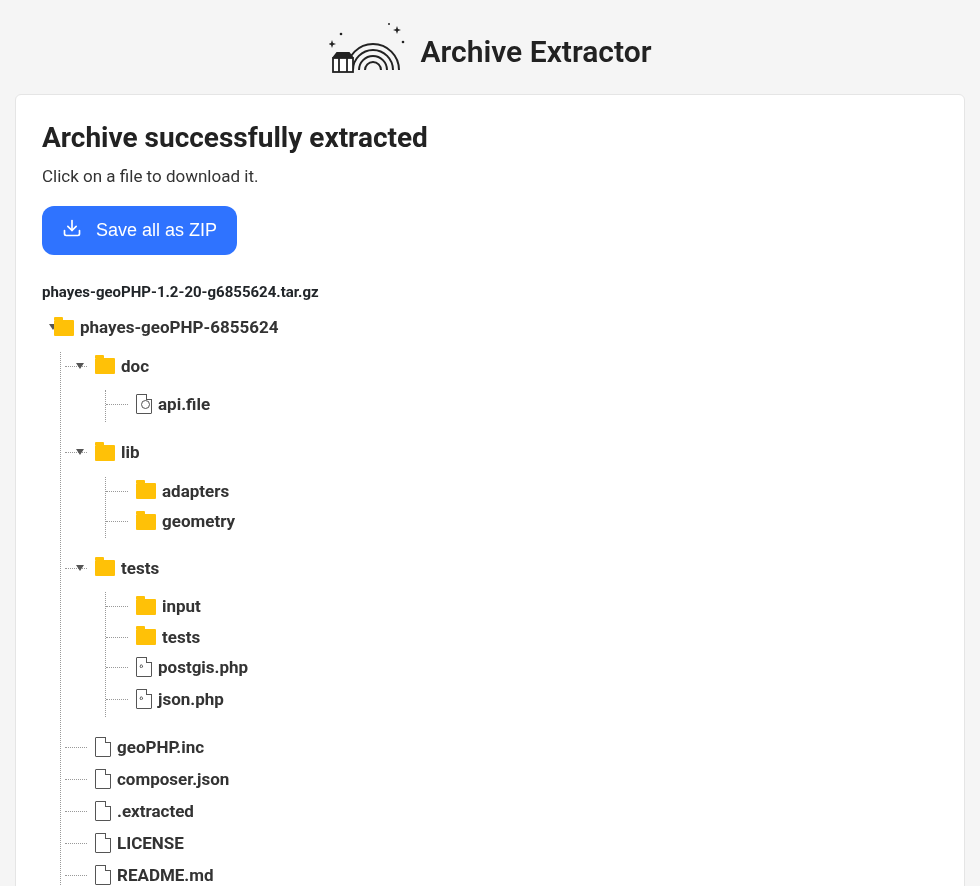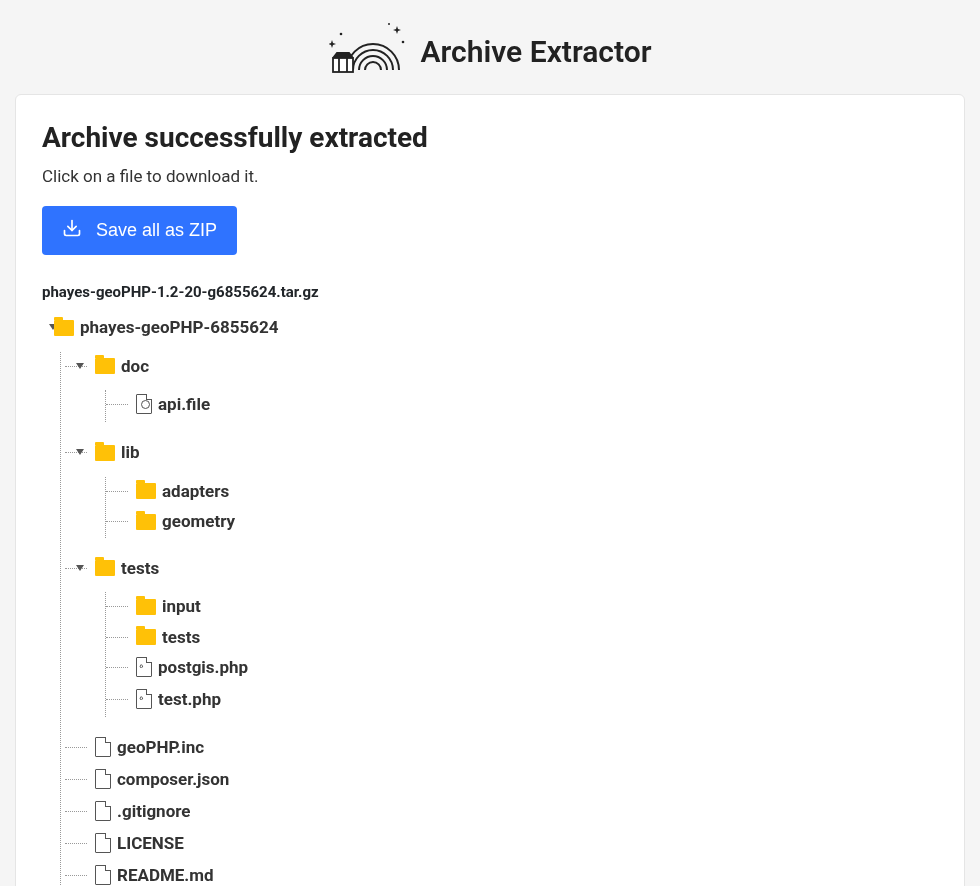--- a/index.html
+++ b/index.html
@@ -43,21 +43,21 @@
   }
   .subtitle {
     font-size: 17px;
     margin: 8px 0 20px 0;
     color: #333;
   }
   .btn {
     display: inline-flex;
     align-items: center;
     border: none;
-    border-radius: 4px;
+    border-radius: 12px;
     cursor: pointer;
     font-size: 18px;
     padding: 12px 20px;
     gap: 14px;
   }
   .btn-primary {
     background: #2f73ff;
     color: #fff;
   }
   .btn-gray {
@@ -276,34 +276,34 @@
                   <li><span class="node">
                       <span class="icon-folder"></span>
                       <span class="label">tests</span>
                     </span></li>
                   <li><span class="node">
                       <span class="icon-file code"></span>
                       <span class="label">postgis.php</span>
                     </span></li>
                   <li><span class="node">
                       <span class="icon-file code"></span>
-                      <span class="label">test.php</span>
+                      <span class="label">json.php</span>
                     </span></li>
                 </ul></li>
               <li><span class="node">
                   <span class="icon-file"></span>
                   <span class="label">geoPHP.inc</span>
                 </span></li>
               <li><span class="node">
                   <span class="icon-file"></span>
                   <span class="label">composer.json</span>
                 </span></li>
               <li><span class="node">
                   <span class="icon-file"></span>
-                  <span class="label">.gitignore</span>
+                  <span class="label">.extracted</span>
                 </span></li>
               <li><span class="node">
                   <span class="icon-file"></span>
                   <span class="label">LICENSE</span>
                 </span></li>
               <li><span class="node">
                   <span class="icon-file"></span>
                   <span class="label">README.md</span>
                 </span></li>
             </ul></li>

